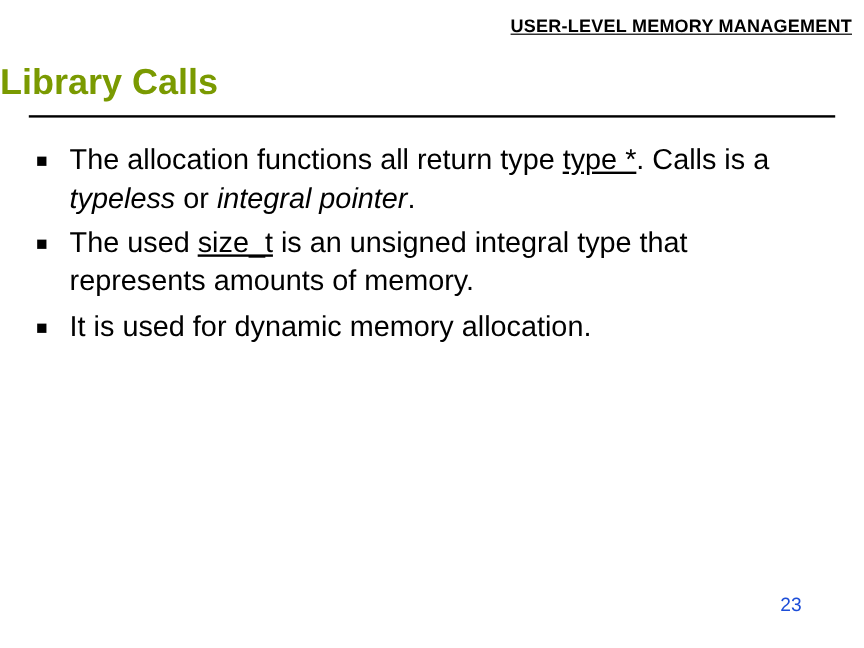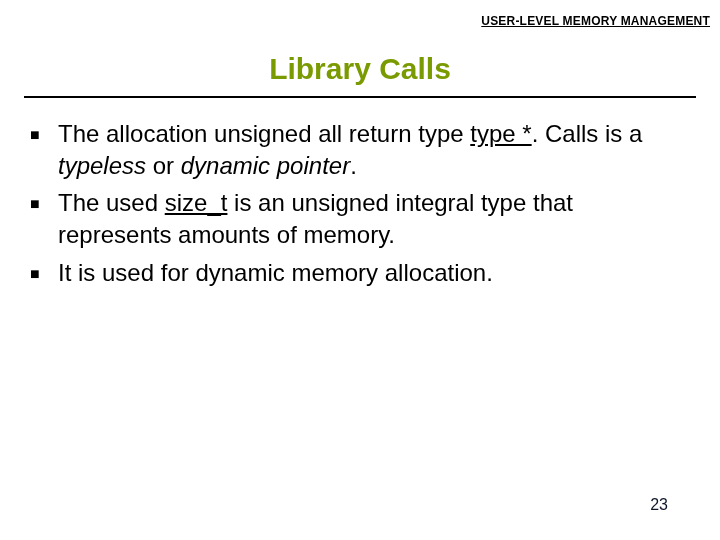--- a/index.html
+++ b/index.html
@@ -9,32 +9,31 @@
     height: 540px;
     background: #ffffff;
     font-family: Arial, Helvetica, sans-serif;
     position: relative;
     overflow: hidden;
   }
   .header-label {
     position: absolute;
     top: 14px;
     right: 10px;
-    font-size: 12px;
+    font-size: 15px;
     font-weight: bold;
     text-decoration: underline;
     color: #000;
     letter-spacing: 0.2px;
   }
   .title {
     position: absolute;
     top: 52px;
     left: 0;
     width: 100%;
-    text-align: center;
     font-size: 30px;
     font-weight: bold;
     color: #7a9a01;
   }
   .divider {
     position: absolute;
     top: 96px;
     left: 24px;
     right: 24px;
     border-top: 2px solid #000;
@@ -66,36 +65,36 @@
     text-decoration: underline;
   }
   .italic {
     font-style: italic;
   }
   .page-number {
     position: absolute;
     bottom: 26px;
     right: 52px;
     font-size: 16px;
-    color: #0f172a;
+    color: #1d4ed8;
   }
 </style>
 </head>
 <body>
 
 <div class="header-label">USER-LEVEL MEMORY MANAGEMENT</div>
 
 <div class="title">Library Calls</div>
 
 <div class="divider"></div>
 
 <div class="bullets" id="bullet-list">
     <div class="bullet">
       <div class="marker">■</div>
-      <div class="text"><span>The allocation unsigned all return type </span><span class="underline">type *</span><span>. Calls is a </span><span class="italic">typeless</span><span> or </span><span class="italic">dynamic pointer</span><span>.</span></div>
+      <div class="text"><span>The allocation functions all return type </span><span class="underline">type *</span><span>. Calls is a </span><span class="italic">typeless</span><span> or </span><span class="italic">integral pointer</span><span>.</span></div>
     </div>
     <div class="bullet">
       <div class="marker">■</div>
       <div class="text"><span>The used </span><span class="underline">size_t</span><span> is an unsigned integral type that represents amounts of memory.</span></div>
     </div>
     <div class="bullet">
       <div class="marker">■</div>
       <div class="text"><span>It is used for dynamic memory allocation.</span></div>
     </div>
   </div>

